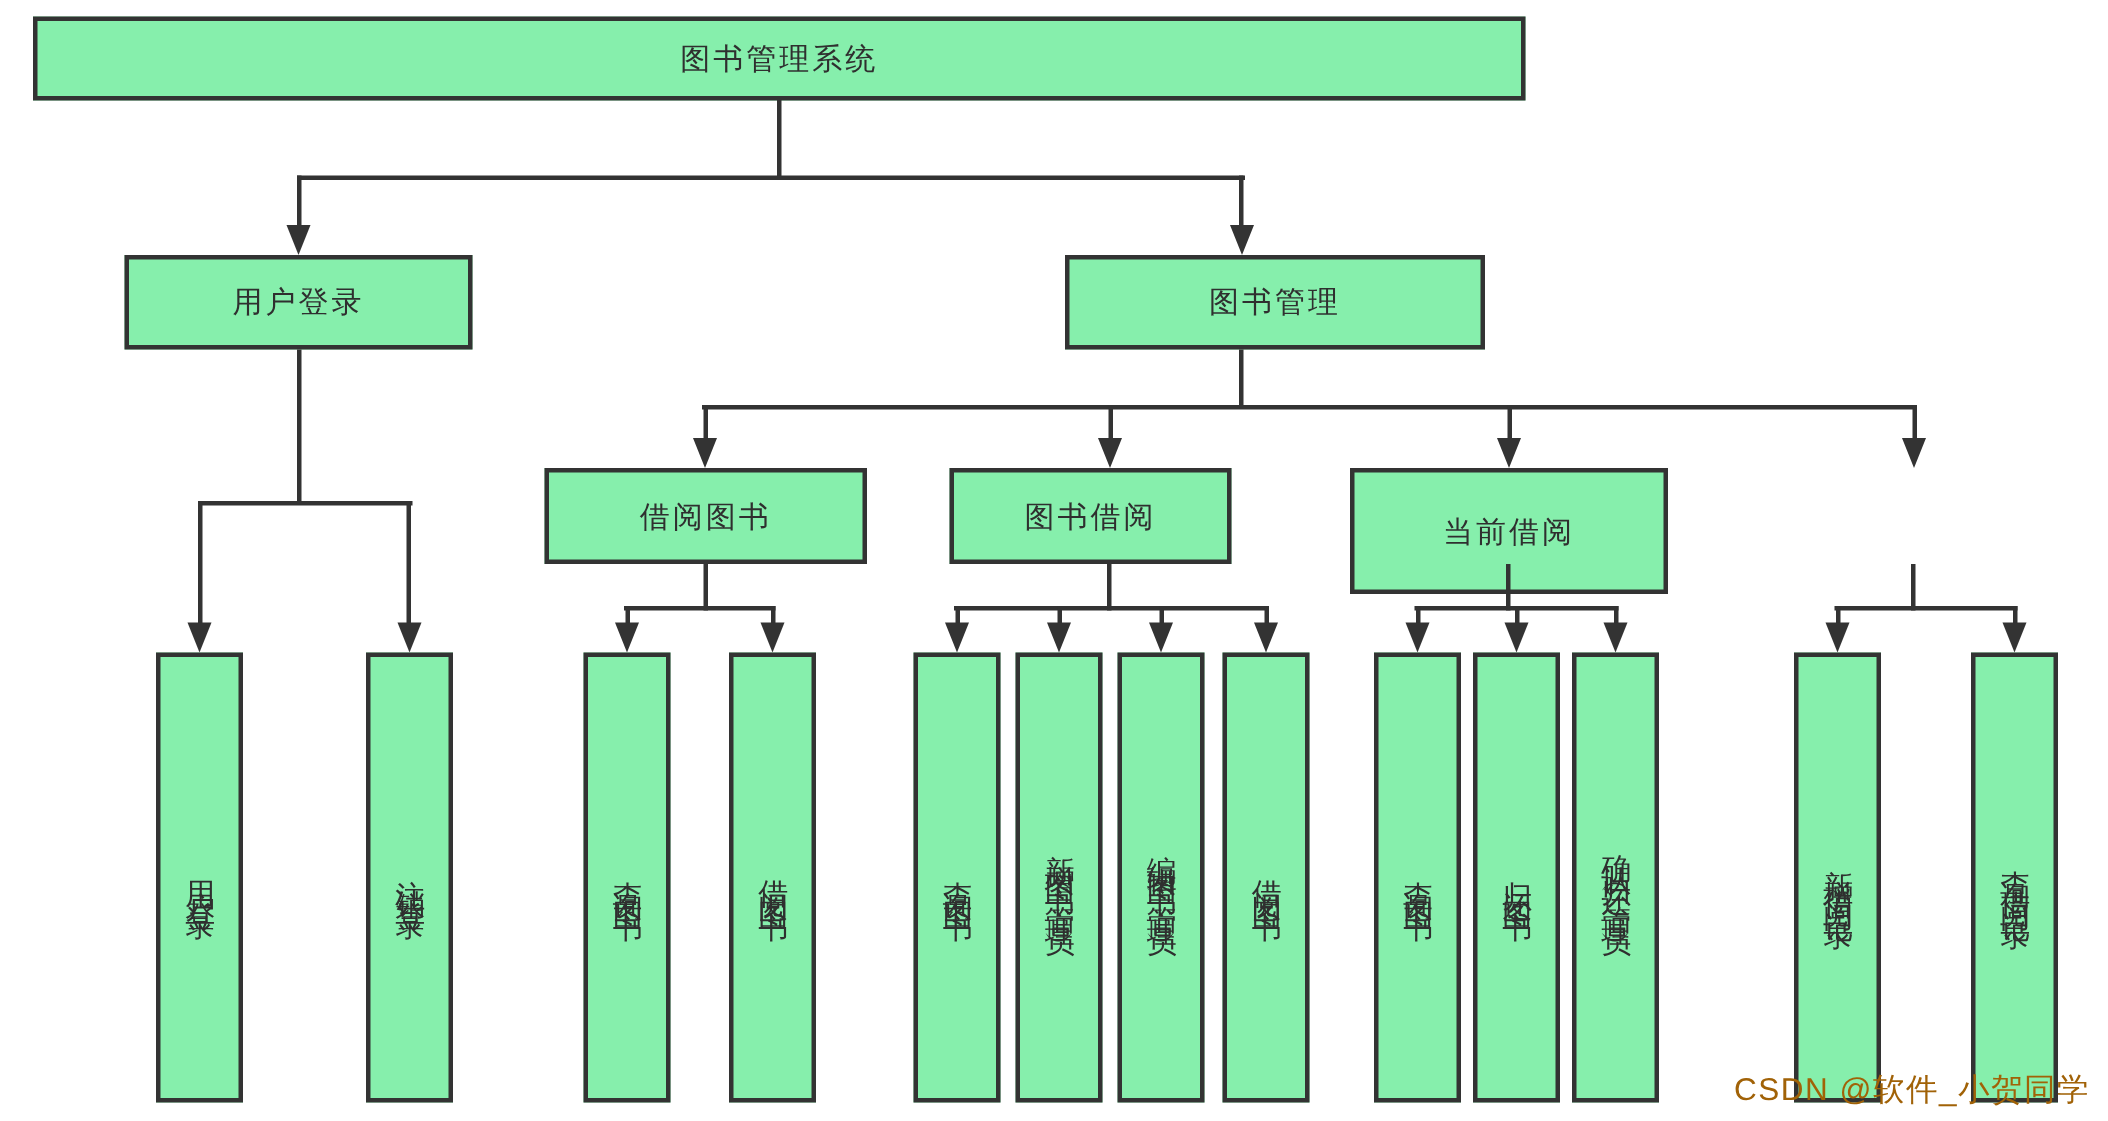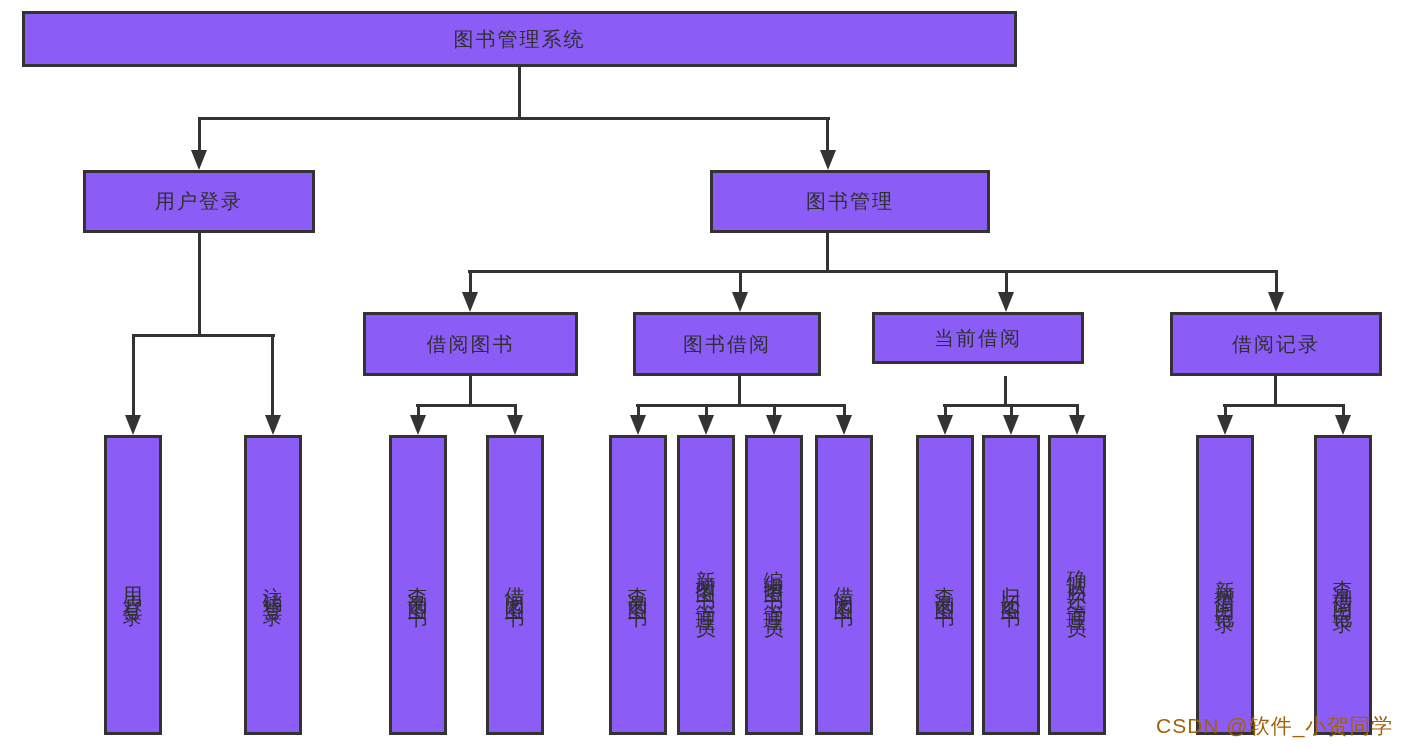--- a/index.html
+++ b/index.html
@@ -2,21 +2,21 @@
 <html><head>
 <meta charset="utf-8">
 <style>
   html,body{margin:0;padding:0;background:#ffffff;}
   .canvas{
     position:relative;width:1405px;height:747px;background:#ffffff;
     font-family:"Liberation Sans","DejaVu Sans",sans-serif;
     color:#2f2f2f;overflow:hidden;
   }
   .box{
-    position:absolute;box-sizing:border-box;border:3px solid #333333;background:#8b5cf6;
+    position:absolute;box-sizing:border-box;border:3px solid #333333;background:#86efac;
     display:flex;align-items:center;justify-content:center;
   }
   .hbox{font-size:20px;letter-spacing:2px;}
   .vbox span{
     writing-mode:vertical-lr;text-orientation:mixed;
     font-size:20px;letter-spacing:7px;line-height:1;
   }
   .vline{position:absolute;width:3px;background:#333333;}
   .hline{position:absolute;height:3px;background:#333333;}
   .arrow{
@@ -45,25 +45,22 @@
   <div class="box hbox" style="left:710px;top:170px;width:280px;height:63px">
     <span>图书管理</span>
   </div>
 
   <div class="box hbox" style="left:363px;top:312px;width:215px;height:64px">
     <span>借阅图书</span>
   </div>
   <div class="box hbox" style="left:633px;top:312px;width:188px;height:64px">
     <span>图书借阅</span>
   </div>
-  <div class="box hbox" style="left:872px;top:312px;width:212px;height:52px">
+  <div class="box hbox" style="left:900px;top:312px;width:212px;height:84px">
     <span>当前借阅</span>
-  </div>
-  <div class="box hbox" style="left:1170px;top:312px;width:212px;height:64px">
-    <span>借阅记录</span>
   </div>
 
   <div class="box vbox" style="left:104px;top:435px;width:58px;height:300px">
     <span>用户登录</span>
   </div>
   <div class="box vbox" style="left:244px;top:435px;width:58px;height:300px">
     <span>注销登录</span>
   </div>
 
   <div class="box vbox" style="left:389px;top:435px;width:58px;height:300px">

